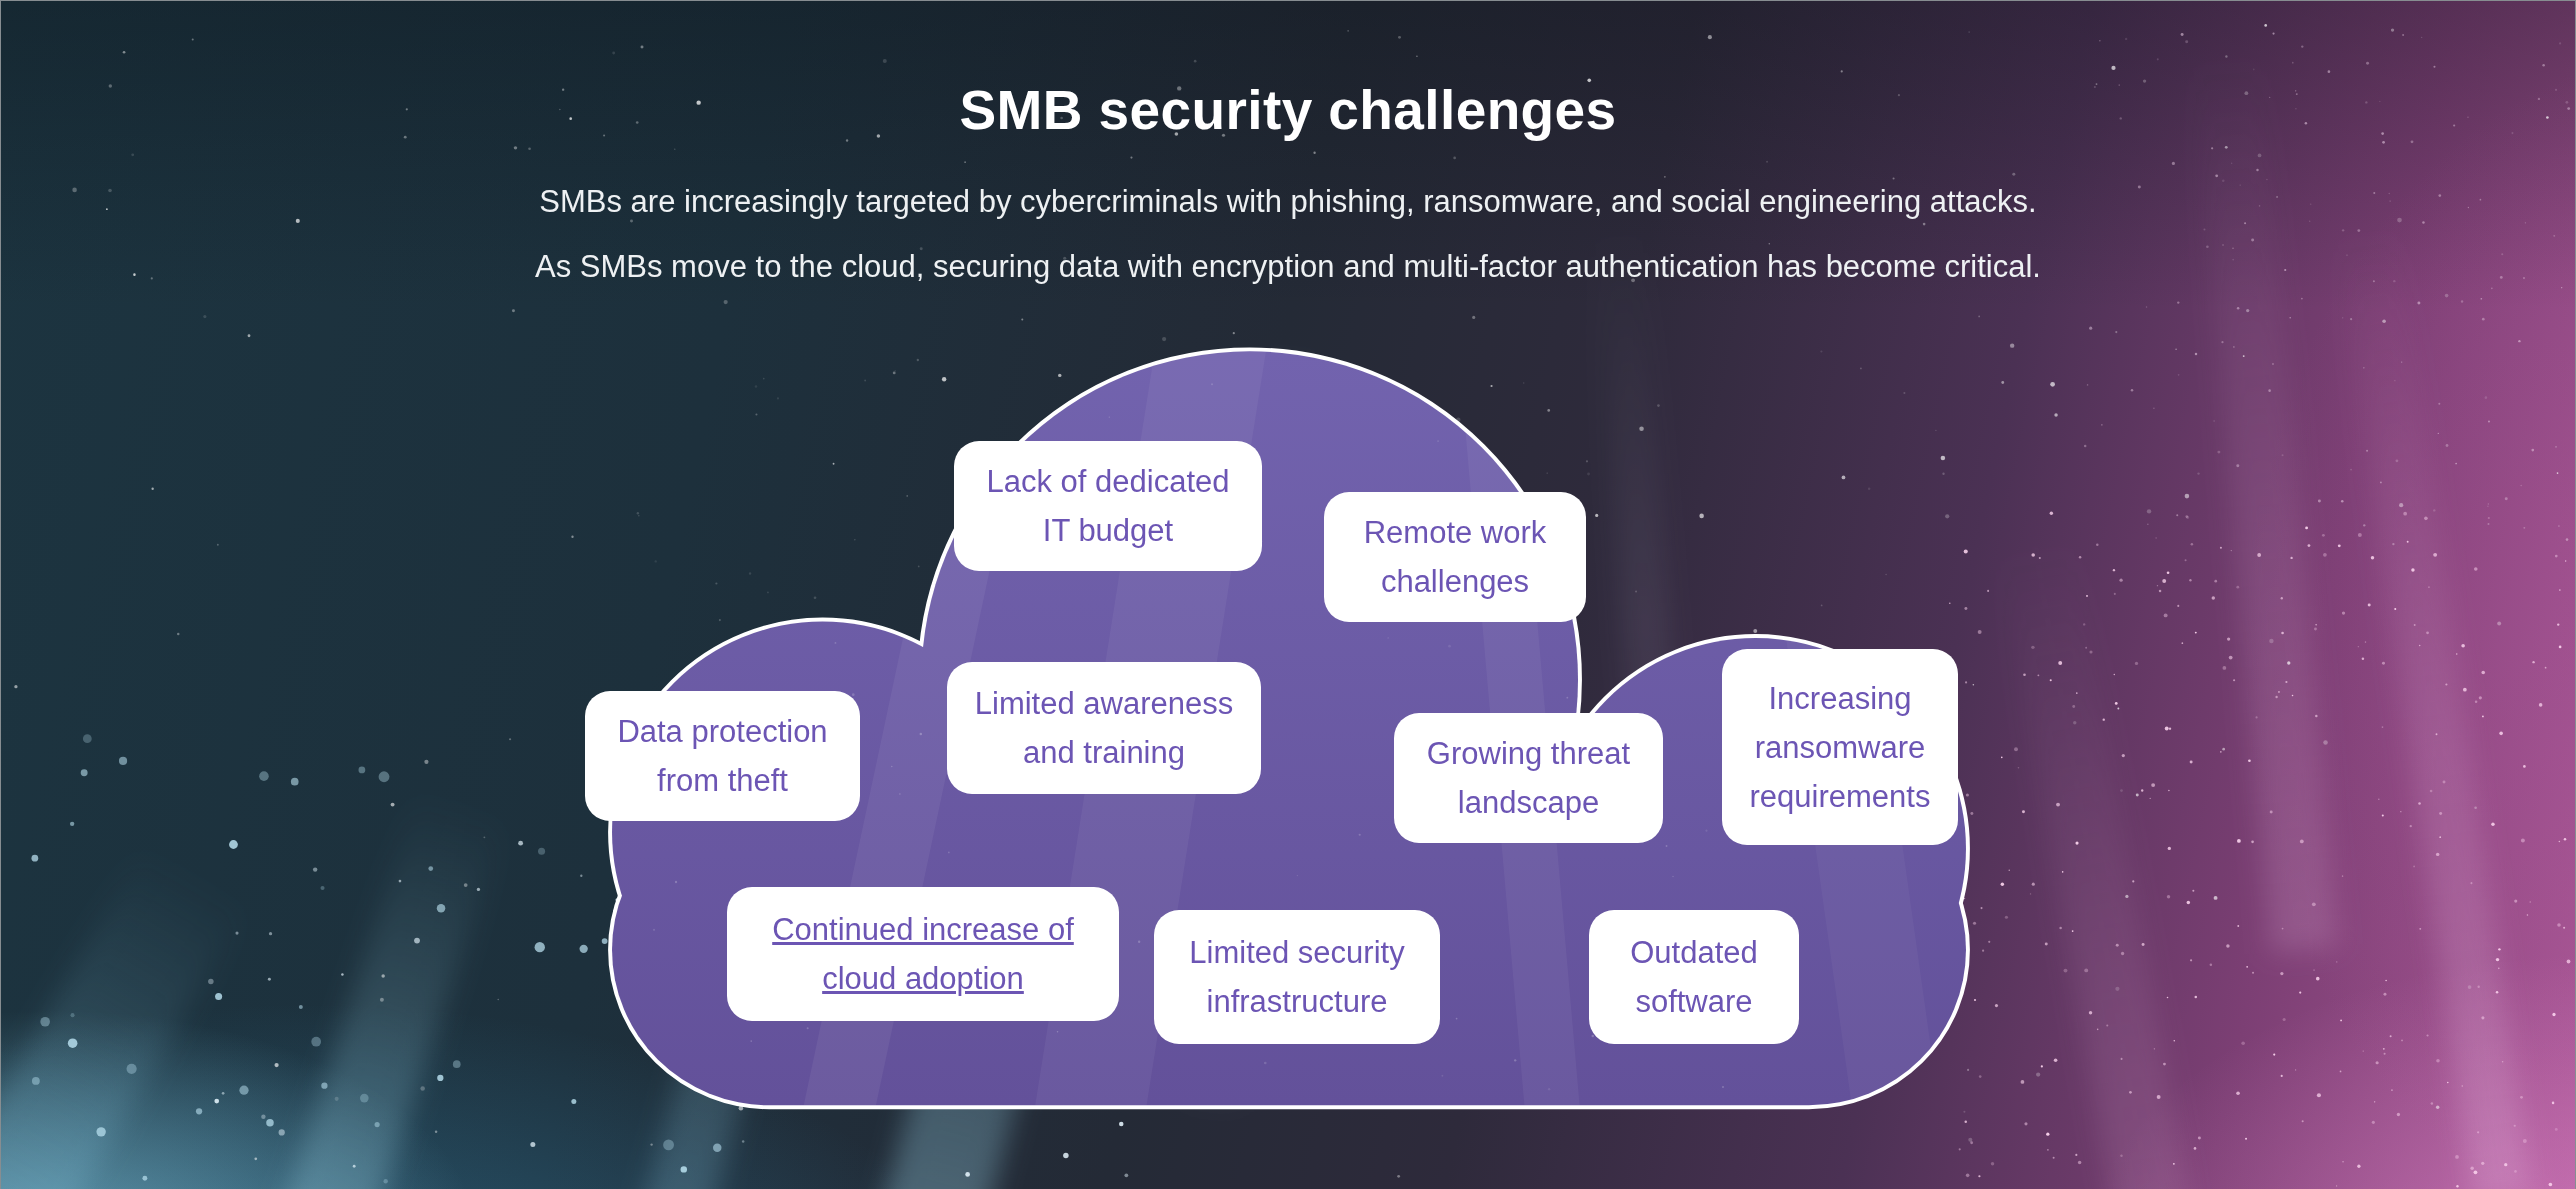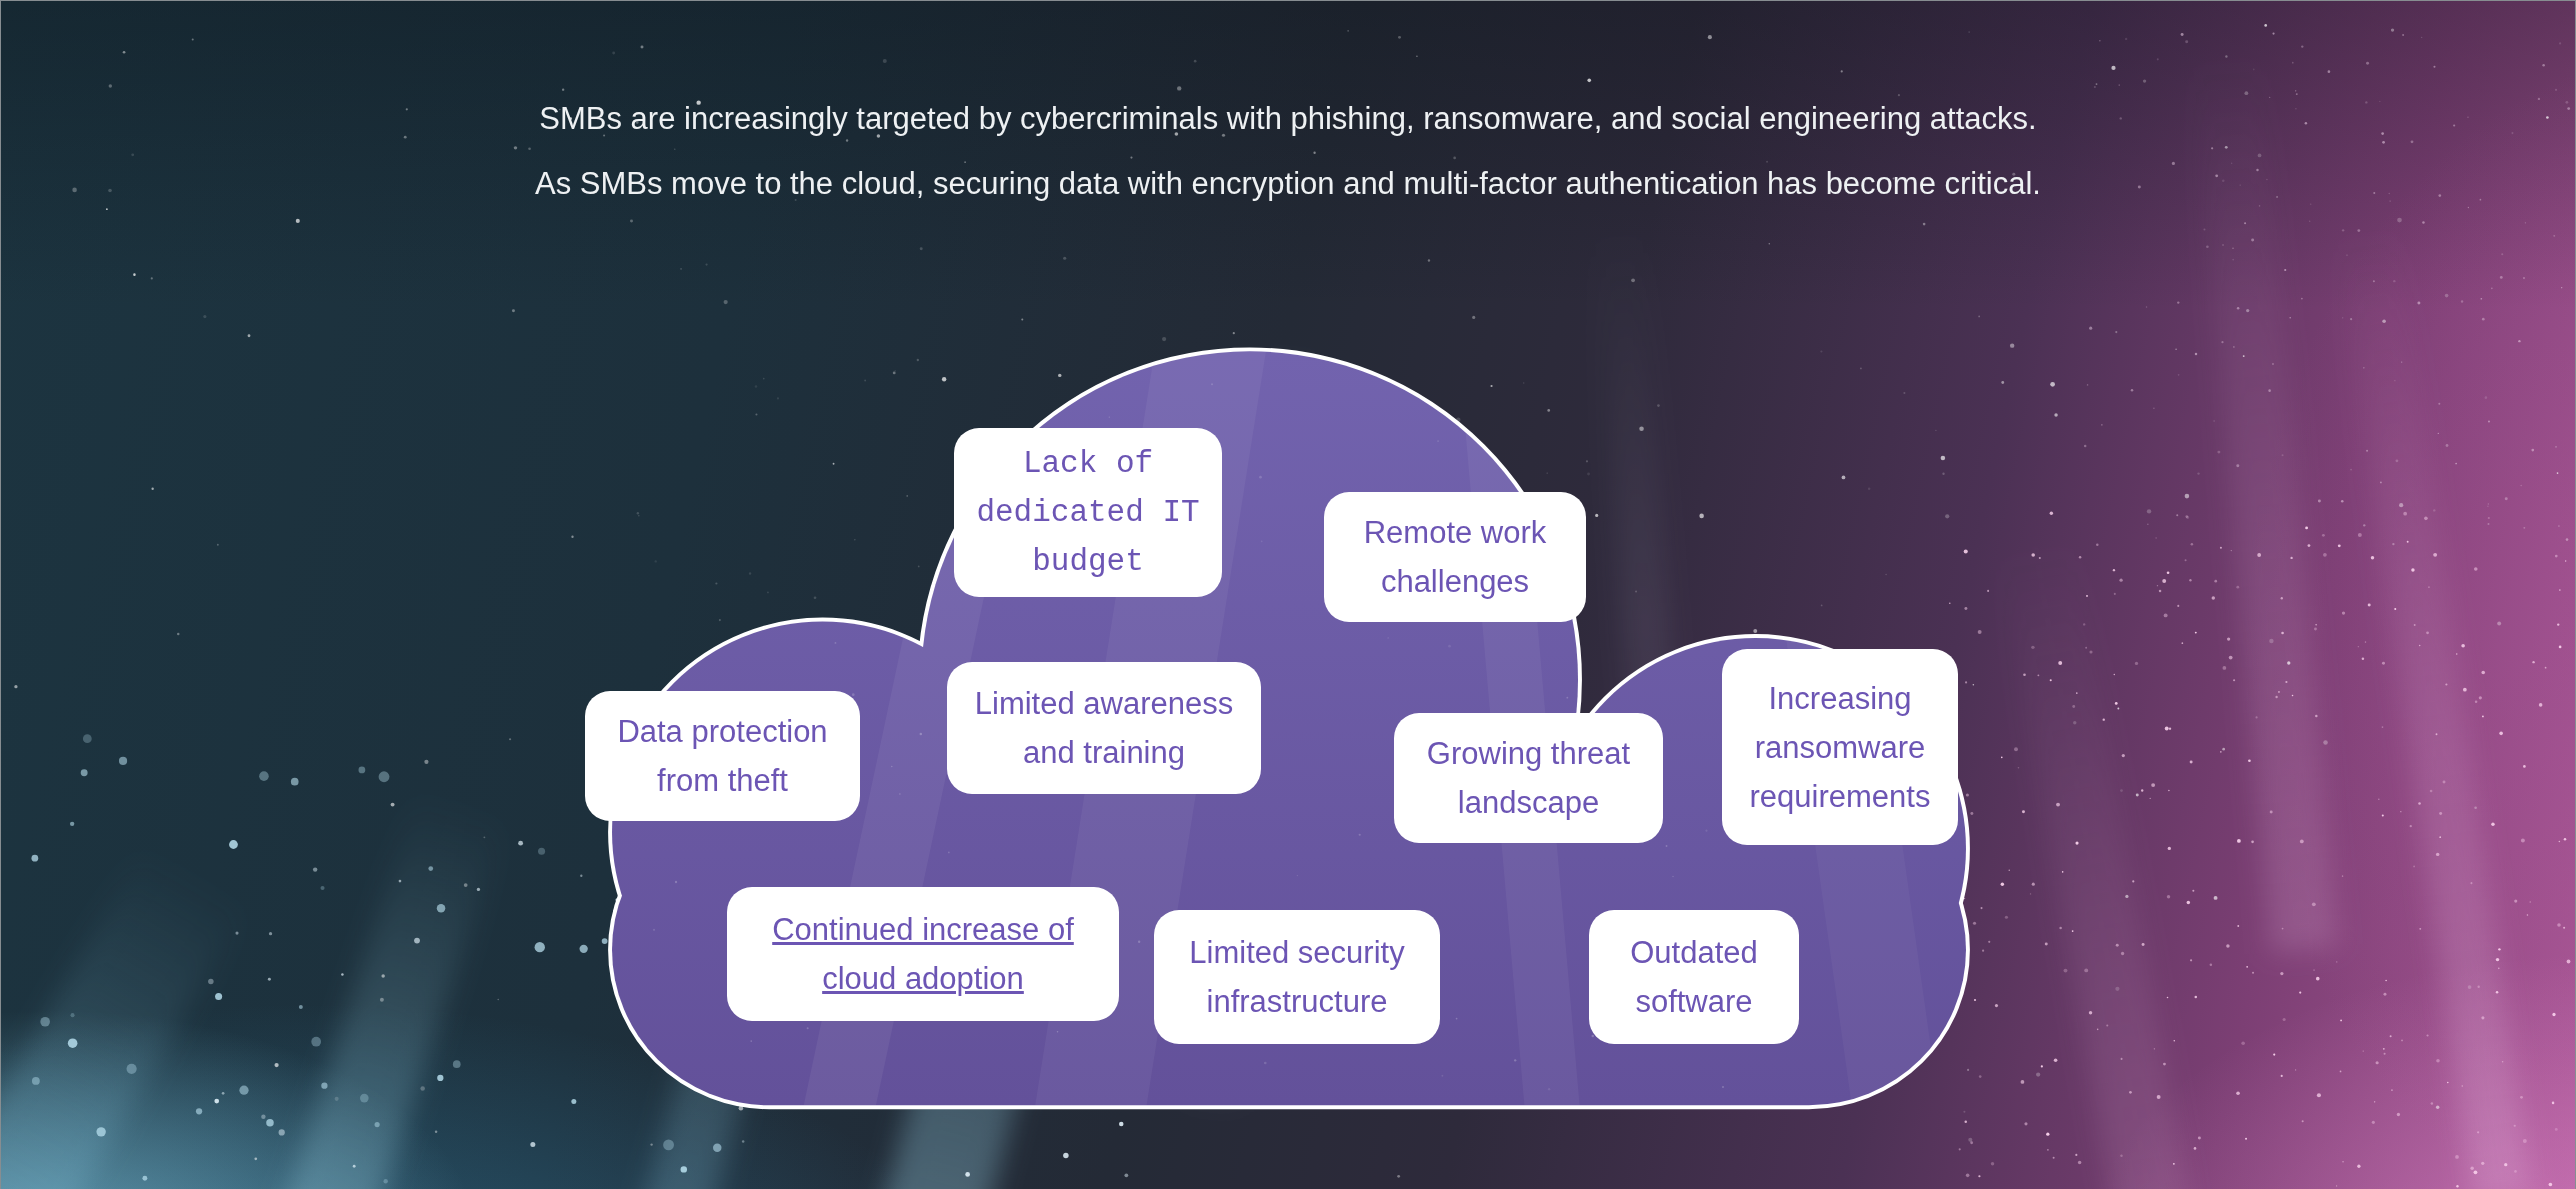--- a/index.html
+++ b/index.html
@@ -52,21 +52,21 @@
   .header { position: absolute; left: 0; right: 0; top: 77px; text-align: center; color: #fff; }
   .header h1 { margin: 0 0 35px 0; font-size: 55px; font-weight: 700; letter-spacing: 0.4px; color: #ffffff; }
   .header p  { margin: 16px; font-size: 31px; font-weight: 400; line-height: 49px; color: #eef1f3; }
 
   
   .cloud-box { position: absolute; box-sizing: border-box;
     background: #ffffff; border-radius: 25px; color: #6c55b4;
     font-size: 31px; line-height: 49px; text-align: center;
     display: flex; align-items: center; justify-content: center;
     padding: 11px 20.4px; }
-  .p1 { left:953px; top:427px;  width:268px; min-height:130px;font-family:Liberation Mono, monospace; }
+  .p1 { left:953px; top:440px;  width:308px; min-height:130px; }
   .p2 { left:1323px; top:491px;  width:262px; min-height:130px; }
   .p3 { left:584px;  top:690px;  width:275px; min-height:130px; }
   .p4 { left:946px; top:661px;  width:314px; min-height:132px; }
   .p5 { left:1361px; top:712px;  width:269px; min-height:130px;margin-left:32px; }
   .p6 { left:1721px; top:648px;  width:236px; min-height:196px; }
   .p7 { left:726px;  top:886px; width:392px; min-height:134px;text-decoration:underline; }
   .p8 { left:1153px; top:909px; width:286px; min-height:134px; }
   .p9 { left:1588px; top:909px; width:210px; min-height:134px; }
 </style>
 </head>
@@ -902,20 +902,21 @@
       <circle cx="865.9" cy="341.0" r="0.8" fill="#ffffff" opacity="0.36"></circle>
       <circle cx="857.9" cy="188.5" r="0.9" fill="#ffffff" opacity="0.23"></circle>
       <circle cx="1354.4" cy="327.5" r="2.0" fill="#ffffff" opacity="0.20"></circle>
       <circle cx="1802.9" cy="70.3" r="1.0" fill="#ffffff" opacity="0.40"></circle>
       <circle cx="1875.2" cy="402.8" r="2.0" fill="#ffffff" opacity="0.34"></circle>
       <circle cx="514.7" cy="173.3" r="1.8" fill="#ffffff" opacity="0.36"></circle>
       <circle cx="516.7" cy="137.8" r="1.4" fill="#ffffff" opacity="0.39"></circle>
     </svg>
 
   <div class="header">
+    <h1>SMB security challenges</h1>
     <p>SMBs are increasingly targeted by cybercriminals with phishing, ransomware, and social engineering attacks.</p>
     <p>As SMBs move to the cloud, securing data with encryption and multi-factor authentication has become critical.</p>
   </div>
 
   <div class="cloud-box p1">Lack of dedicated IT budget</div>
   <div class="cloud-box p2">Remote work challenges</div>
   <div class="cloud-box p3">Data protection from theft</div>
   <div class="cloud-box p4">Limited awareness and training</div>
   <div class="cloud-box p5">Growing threat landscape</div>
   <div class="cloud-box p6">Increasing ransomware requirements</div>

